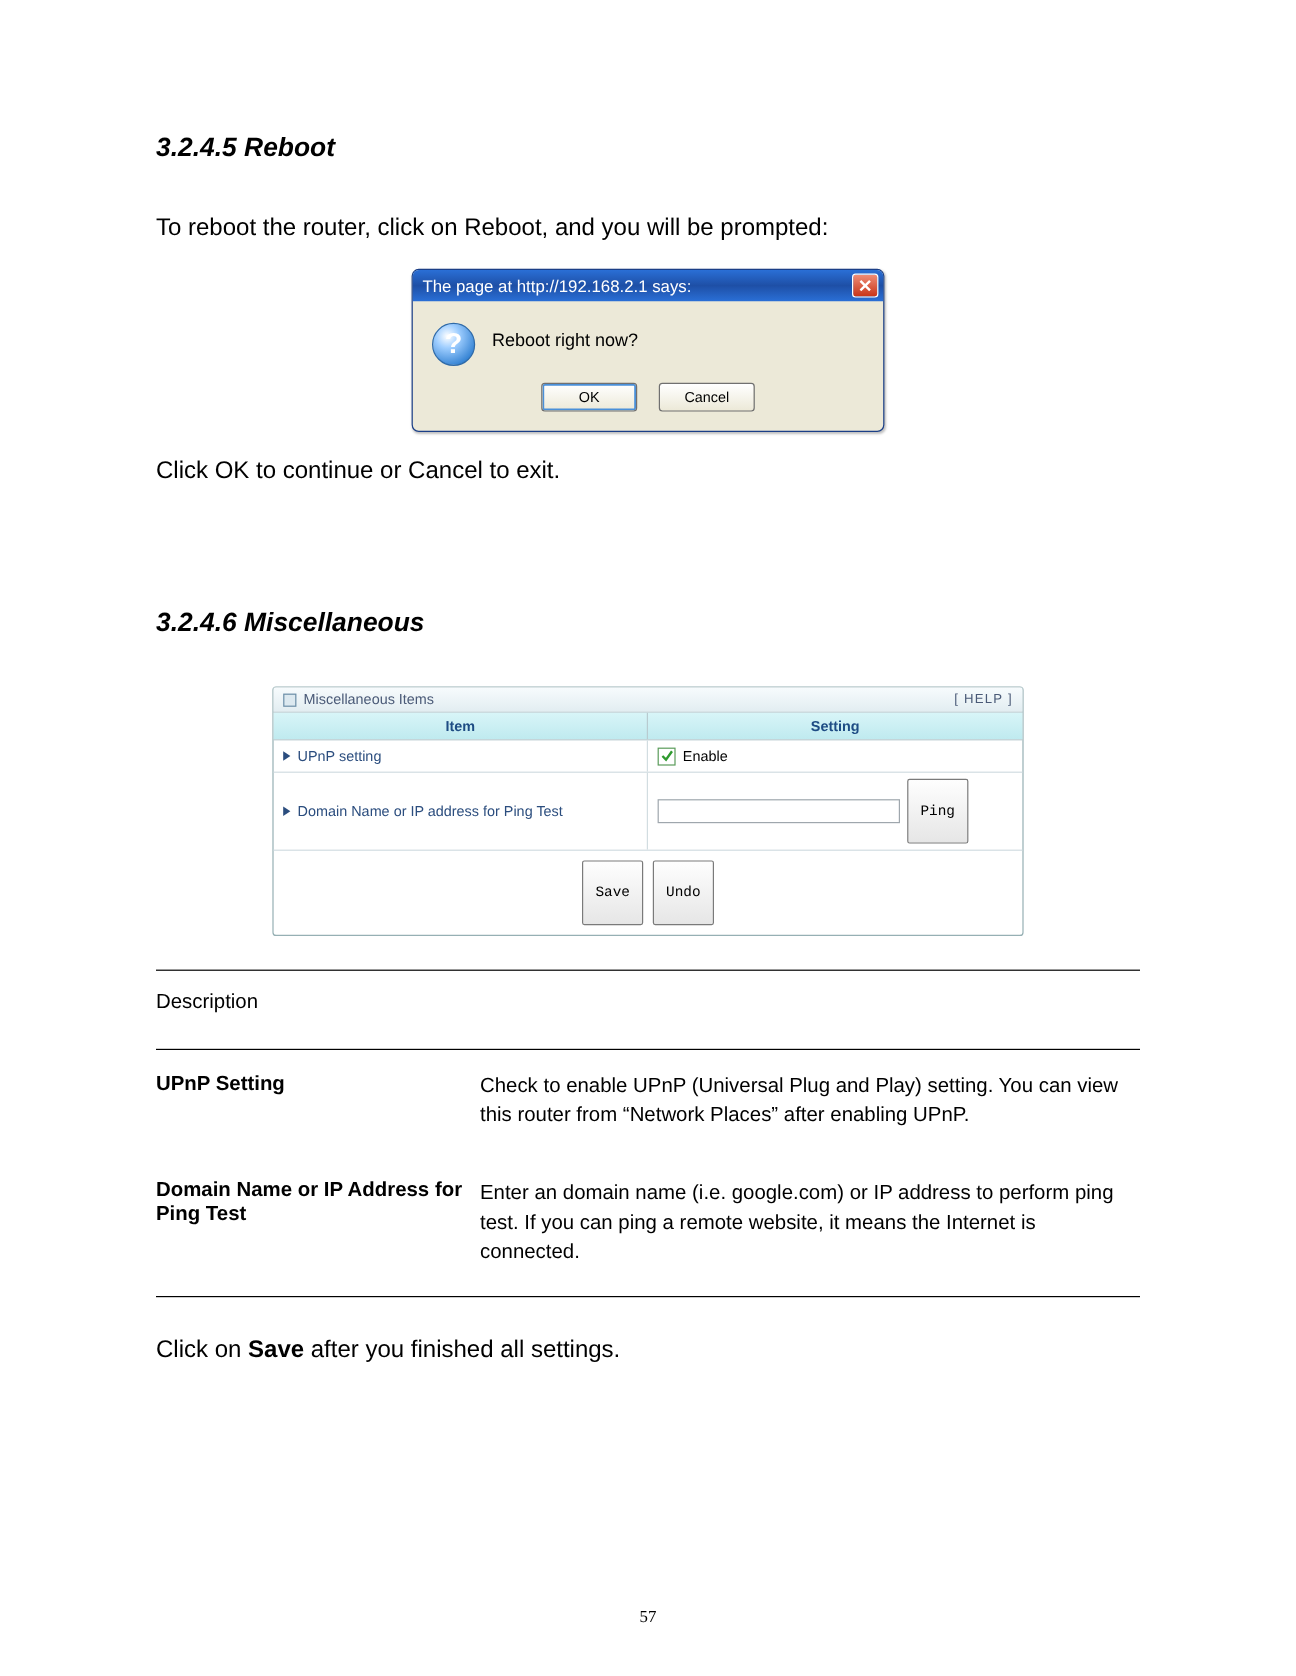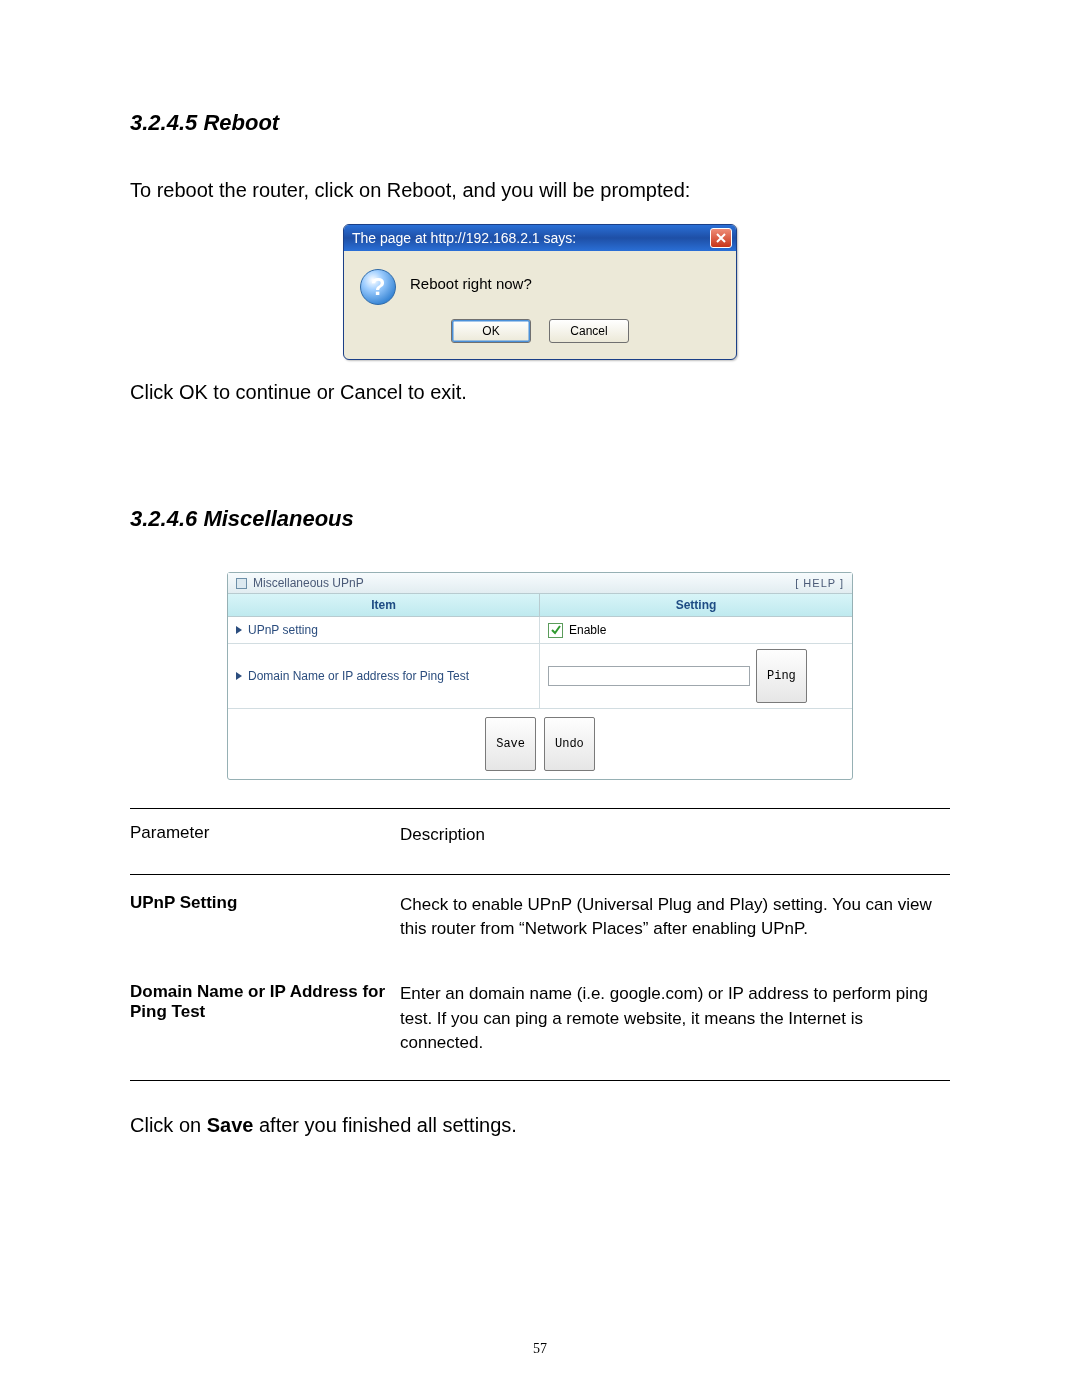--- a/index.html
+++ b/index.html
@@ -233,21 +233,21 @@
 
   <div class="spacer-lg"></div>
 
   <p class="h4">3.2.4.6 Miscellaneous</p>
 
   <div class="panel-wrap">
     <div class="router-panel">
       <div class="rp-titlebar">
         <span class="rp-title-left">
           <span class="sq"></span>
-          <span>Miscellaneous UPnP</span>
+          <span>Miscellaneous Items</span>
         </span>
         <span class="rp-help">[ HELP ]</span>
       </div>
       <div class="rp-head-row">
         <div>Item</div>
         <div>Setting</div>
       </div>
 
       <div class="rp-row">
         <div class="rp-col-l">
@@ -277,21 +277,20 @@
 
       <div class="rp-bottom">
         <span class="rp-bottom-btn">Save</span>
         <span class="rp-bottom-btn">Undo</span>
       </div>
     </div>
   </div>
 
   <div class="desc-table">
     <div class="desc-head">
-      <div class="desc-col-l">Parameter</div>
       <div class="desc-col-r">Description</div>
     </div>
     <div class="desc-row">
       <div class="desc-col-l">UPnP Setting</div>
       <div class="desc-col-r">Check to enable UPnP (Universal Plug and Play) setting. You can view this router from “Network Places” after enabling UPnP.</div>
     </div>
     <div class="desc-row last">
       <div class="desc-col-l">Domain Name or IP Address for Ping Test</div>
       <div class="desc-col-r">Enter an domain name (i.e. google.com) or IP address to perform ping test. If you can ping a remote website, it means the Internet is connected.</div>
     </div>

